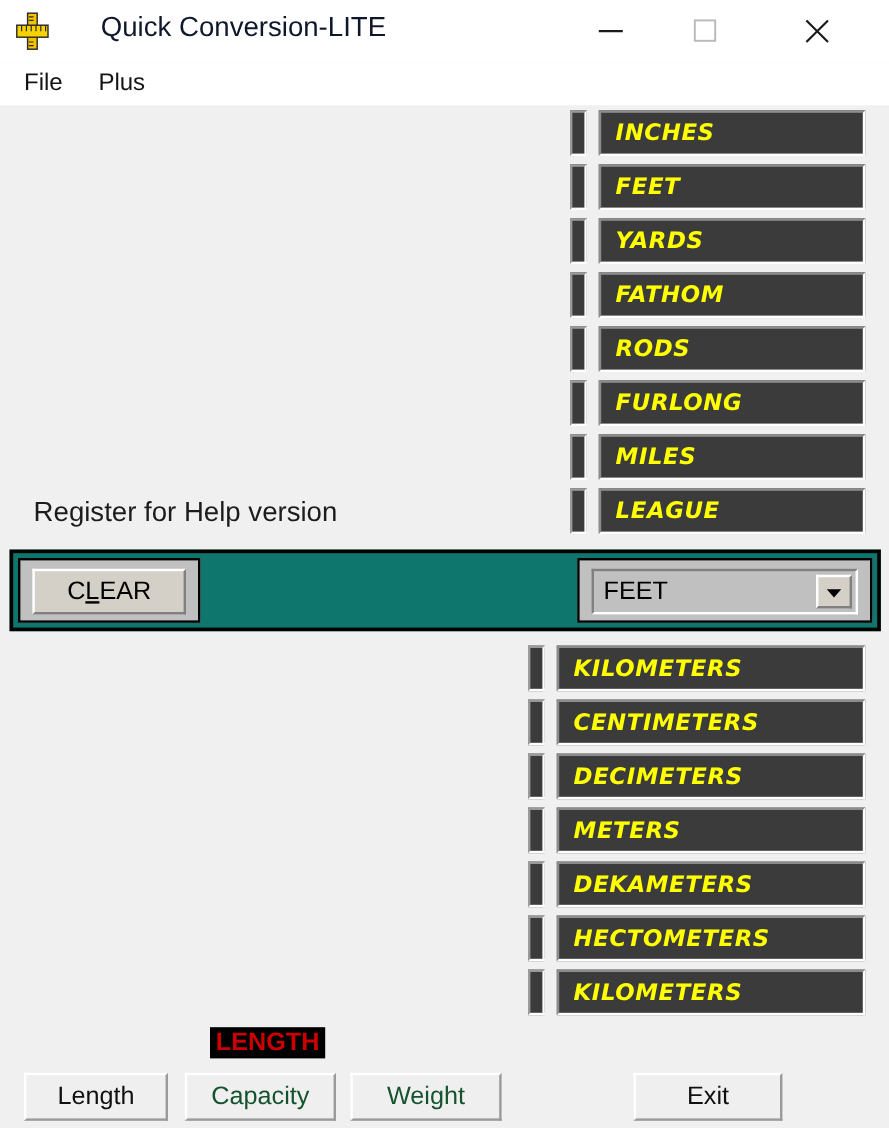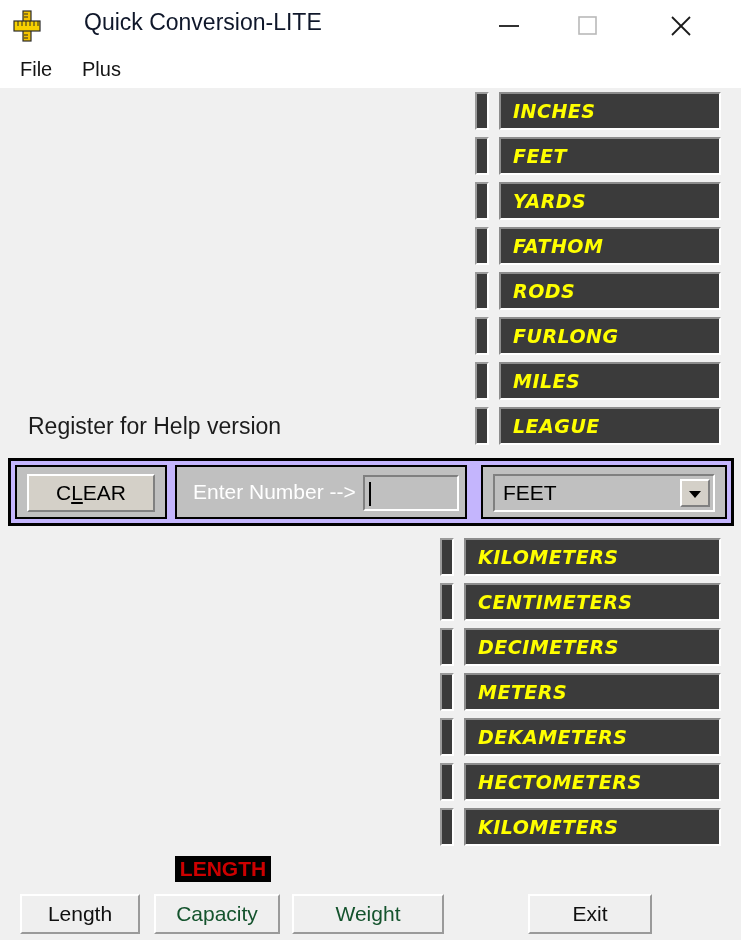--- a/index.html
+++ b/index.html
@@ -129,21 +129,21 @@
     font-size: 23px;
     color: #1c1c1c;
     white-space: nowrap;
   }
 
   
   .ctrl-bar {
     position: absolute;
     left: 8px; top: 370px;
     width: 726px; height: 68px;
-    background: #c4b5fd;
+    background: #0f766e;
     border: 3px solid #000000;
     box-sizing: border-box;
   }
   .ctrl-frame {
     position: absolute;
     background: #c0c0c0;
     border: 2px solid #000000;
     box-sizing: border-box;
   }
   .clear-frame { left: 4px; top: 4px; width: 152px; height: 54px; }
@@ -271,21 +271,21 @@
     font-size: 21px;
     color: #101010;
     display: flex;
     align-items: center;
     justify-content: center;
     cursor: default;
   }
   .bottom-btn.disabled { color: #14532d; }
   .btn-length { left: 20px; width: 120px; }
   .btn-capacity { left: 154px; width: 126px; }
-  .btn-weight { left: 292px; width: 152px; }
+  .btn-weight { left: 292px; width: 126px; }
   .btn-exit { left: 528px; width: 124px; }
 </style>
 </head>
 <body>
 
 <div id="app">
 
   <div class="titlebar">
     <span class="title-icon">
       <svg width="30" height="32" viewBox="0 0 30 32">
@@ -388,27 +388,20 @@
     <div class="register-label">Register for Help version</div>
 
     <div class="ctrl-bar">
 
       <div class="ctrl-frame clear-frame">
         <div class="btn3d clear-btn">
           <span><span>C</span><u>L</u><span>EAR</span></span>
         </div>
       </div>
 
-      <div class="ctrl-frame enter-frame">
-        <span class="enter-label">Enter Number --&gt;</span>
-        <div class="number-input">
-          <span class="caret"></span>
-          <span class="input-value"></span>
-        </div>
-      </div>
 
       <div class="ctrl-frame combo-frame">
         <div class="combo">
           <span class="combo-text">FEET</span>
           <span class="combo-arrow">
             <span class="tri"></span>
           </span>
         </div>
       </div>
     </div>

